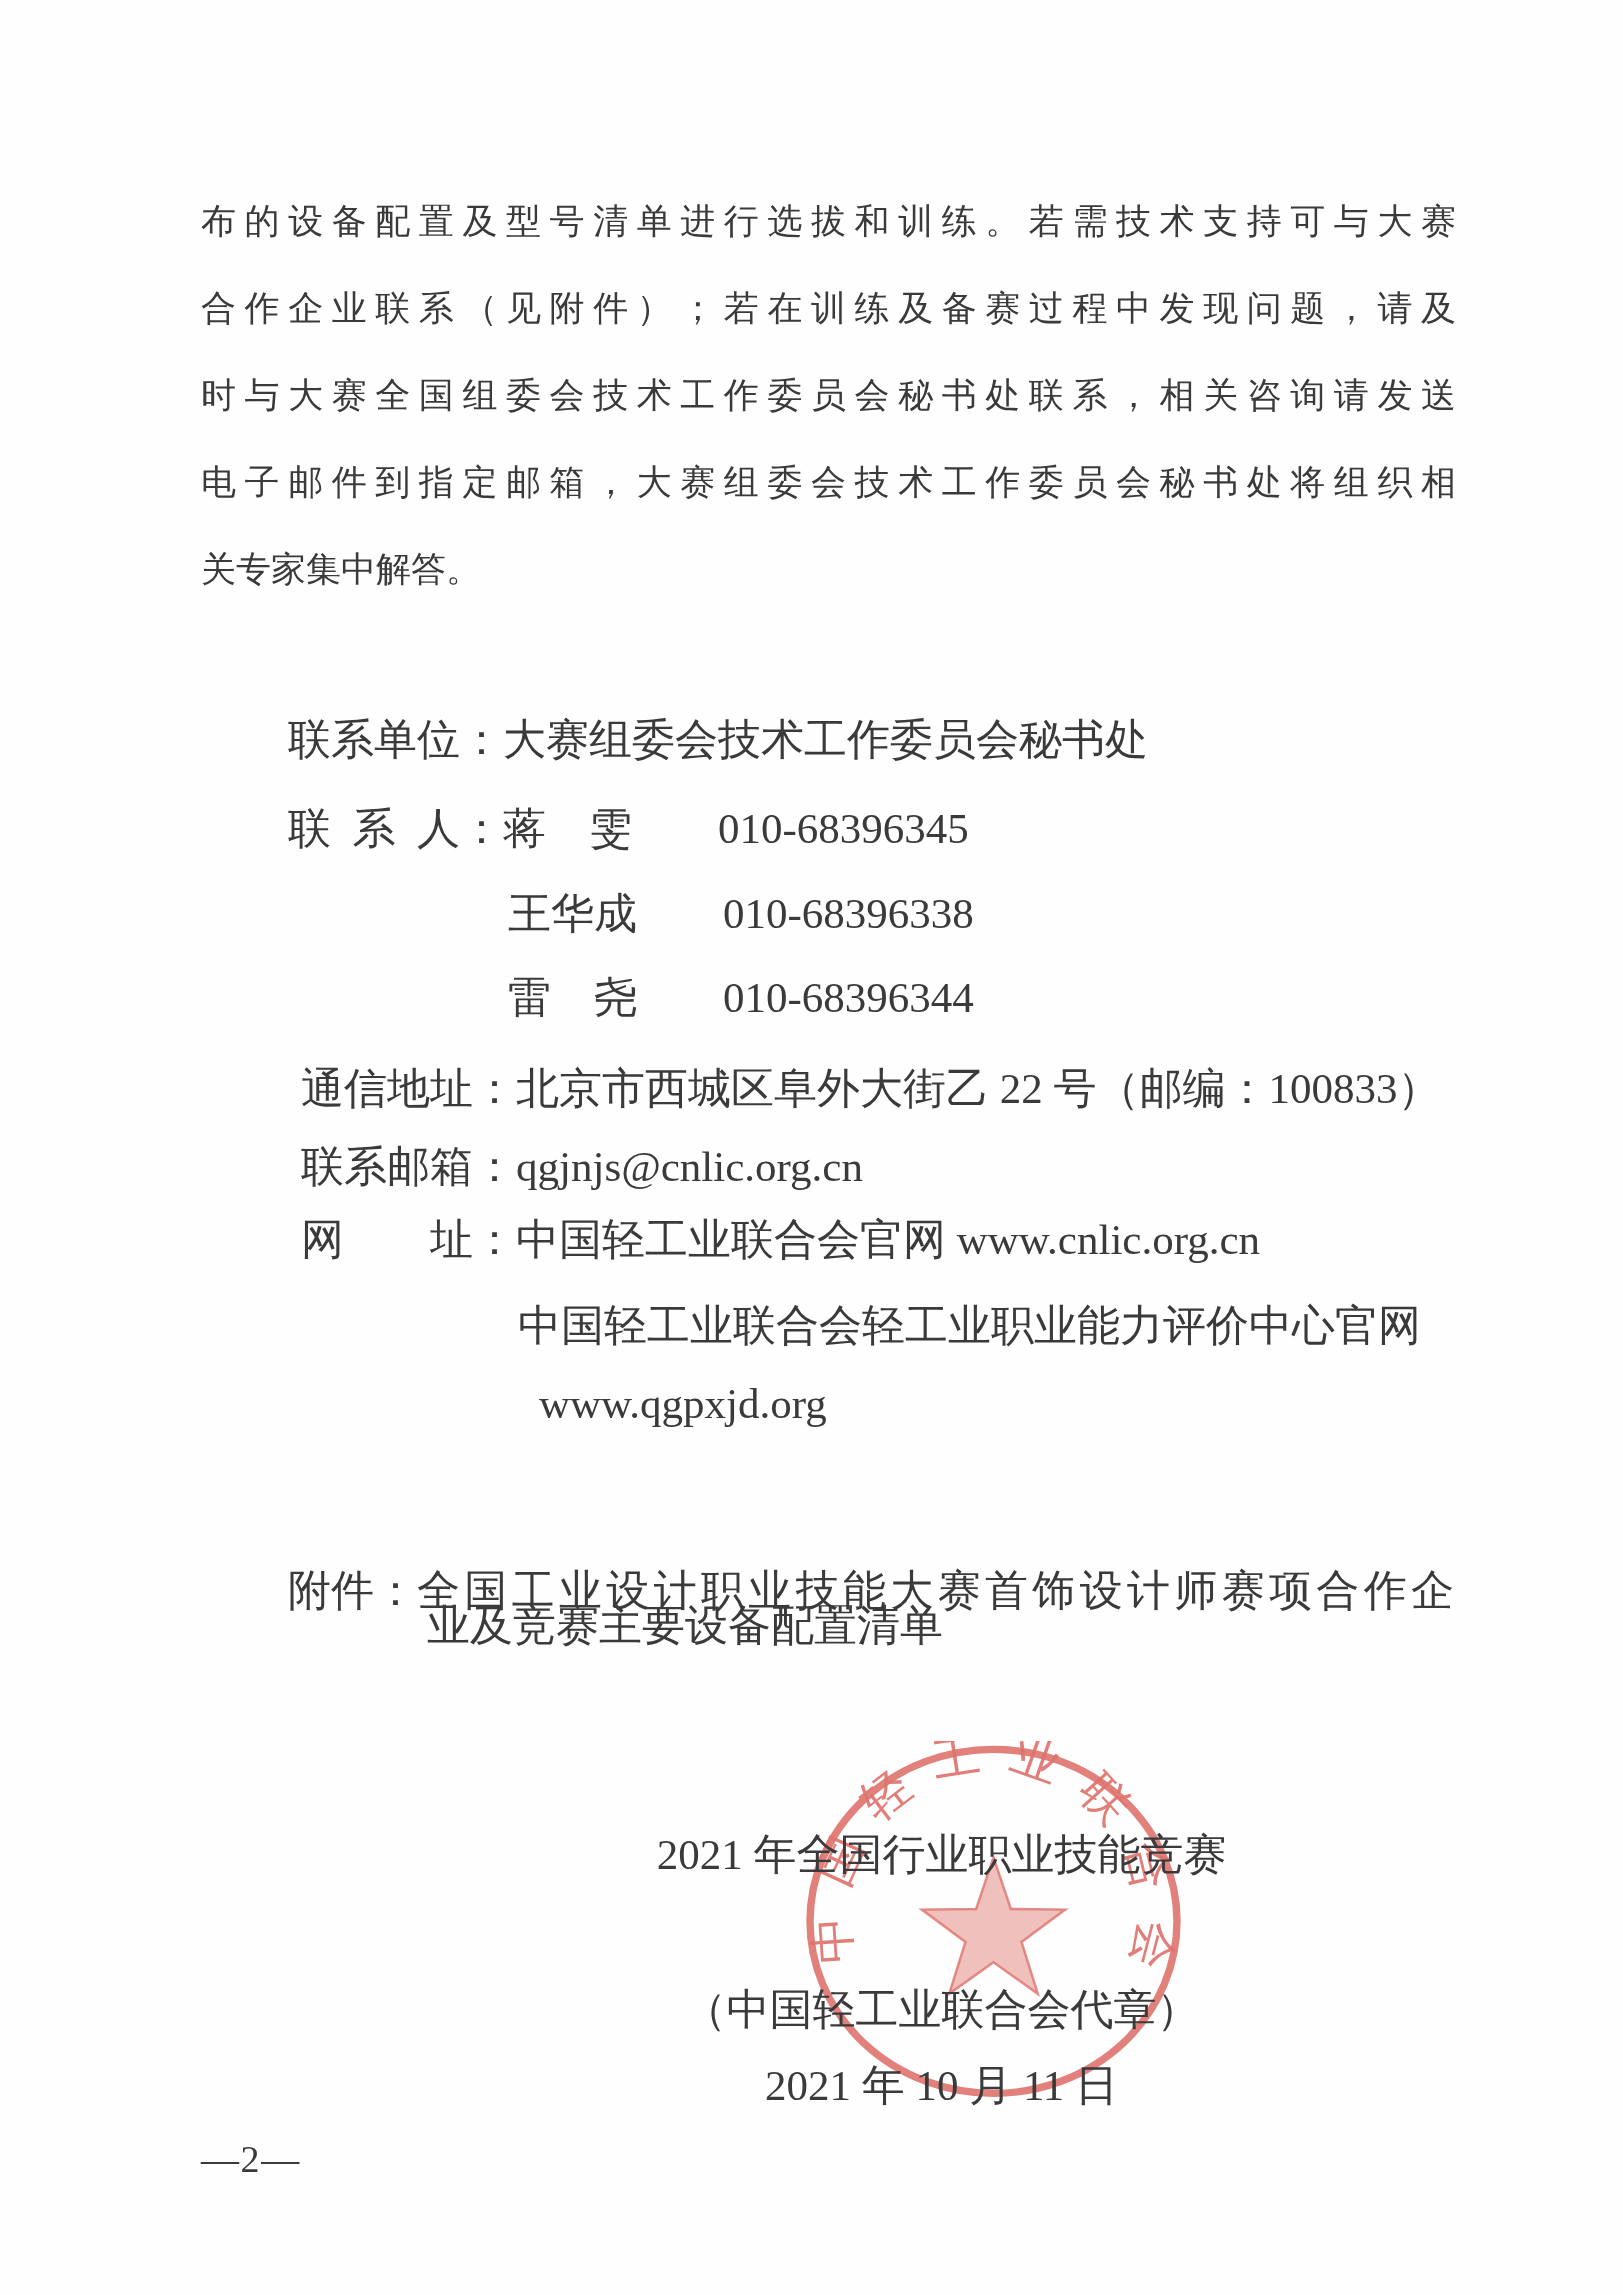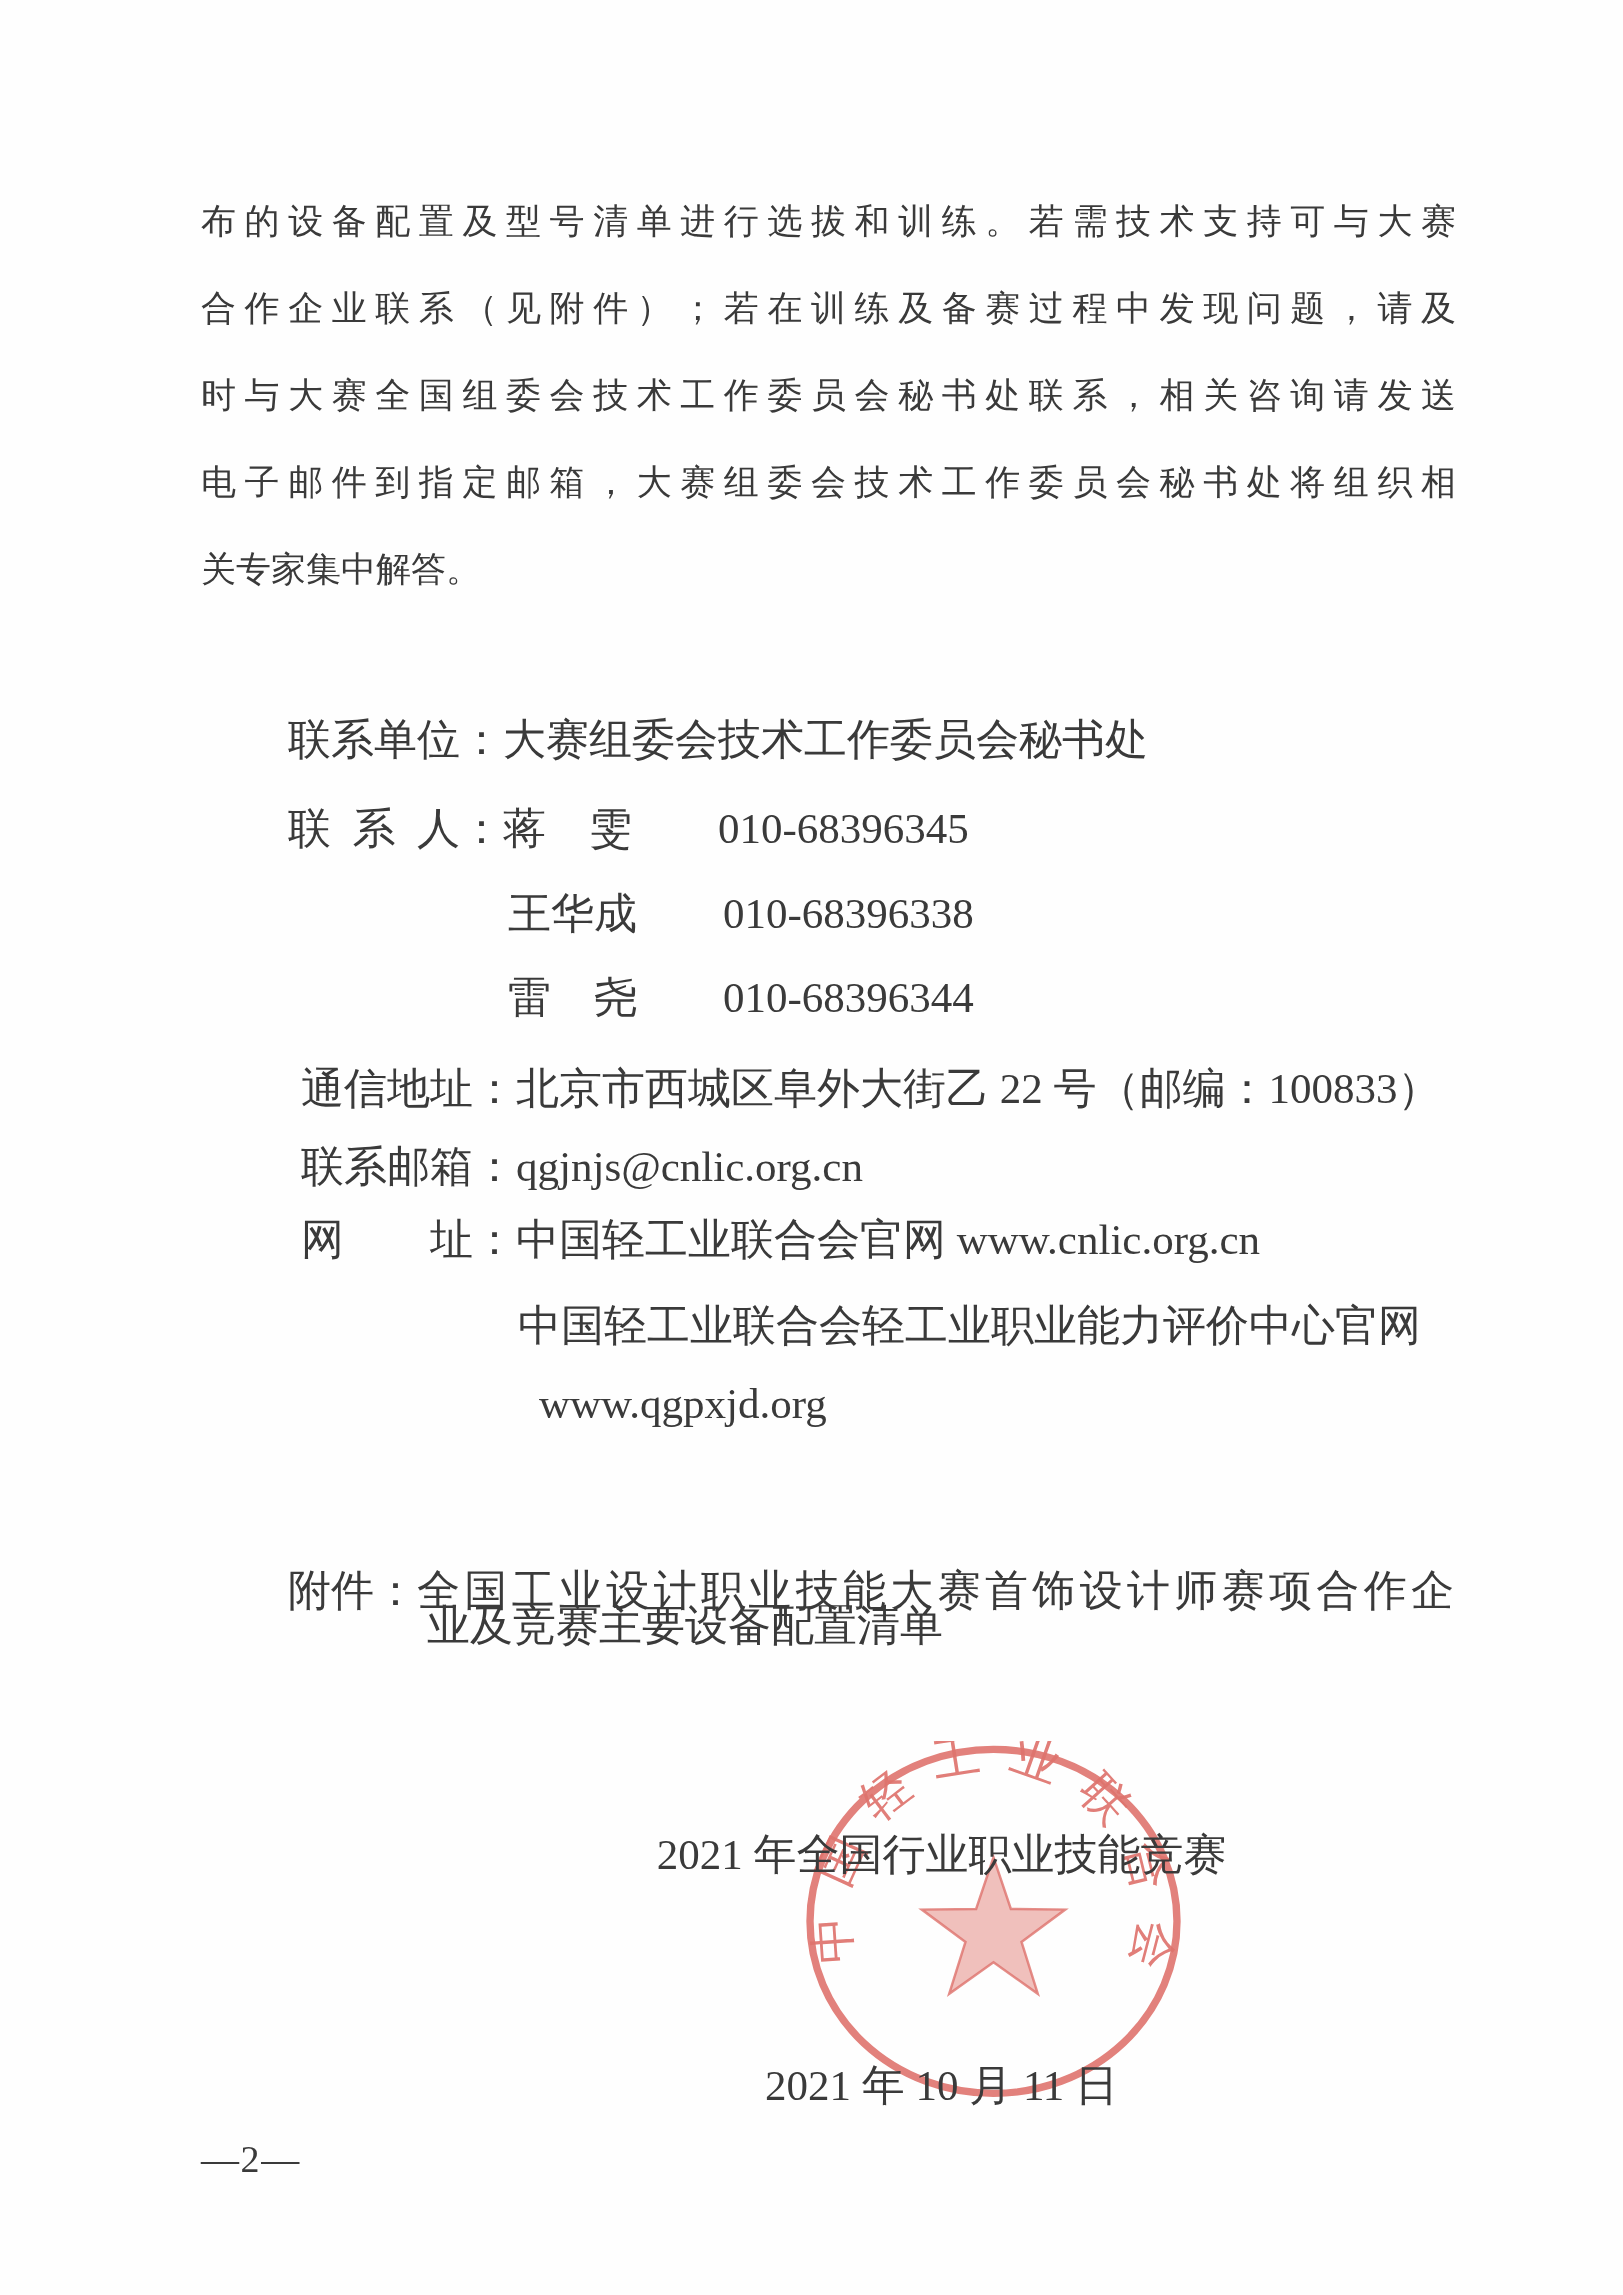--- a/index.html
+++ b/index.html
@@ -69,18 +69,19 @@
       </defs>
       <ellipse cx="235" cy="218" rx="224" ry="210" fill="none" stroke="currentColor" stroke-width="9" opacity="0.9"></ellipse>
       <polygon points="235,140 256.2,202.9 322.5,203.6 269.2,243.1 289.1,306.4 235,268 180.9,306.4 200.8,243.1 147.5,203.6 213.8,202.9" fill="currentColor" fill-opacity="0.45" stroke="currentColor" stroke-opacity="0.8" stroke-width="3"></polygon>
       <text font-size="58" font-family="Liberation Serif, DejaVu Serif, serif" fill="currentColor" letter-spacing="30" opacity="0.92">
         <textPath href="#sealArc" startOffset="6">中国轻工业联合会</textPath>
       </text>
     </svg>
   </div>
 
   <div class="sig" style="top:1829px;">2021 年全国行业职业技能竞赛</div>
+  <div class="sig" style="top:1984px;">（中国轻工业联合会代章）</div>
   <div class="sig" style="top:2060px;">2021 年 10 月 11 日</div>
 
   <div class="pagenum">—2—</div>
 
 </div>
 
 
 </body></html>

